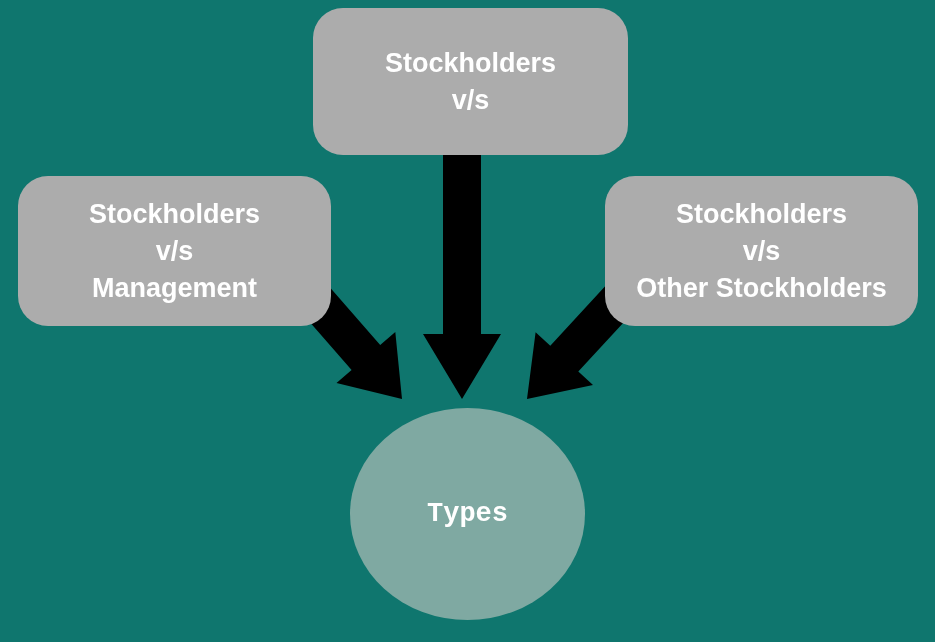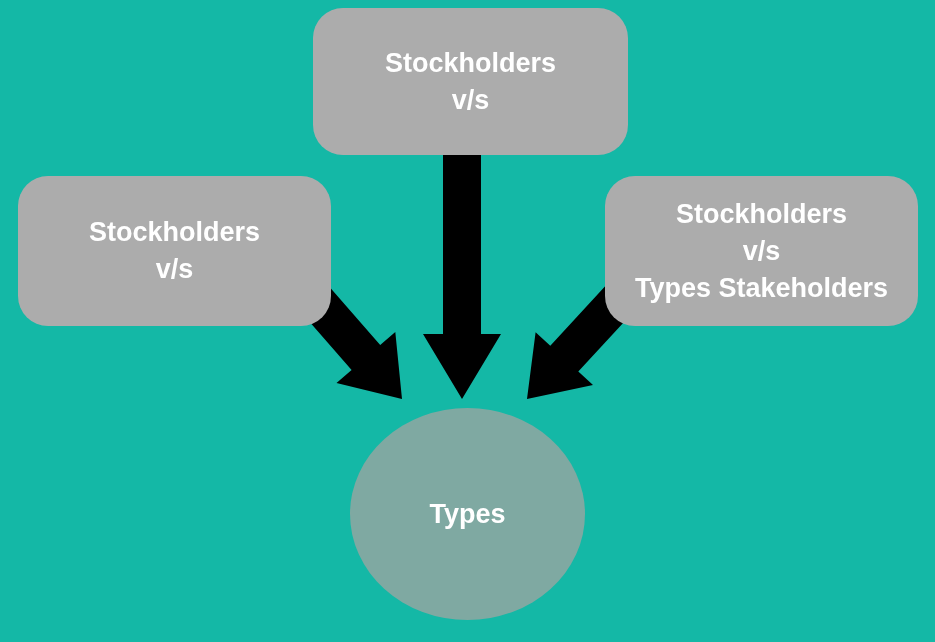--- a/index.html
+++ b/index.html
@@ -4,21 +4,21 @@
 <style>
   * { margin: 0; padding: 0; box-sizing: border-box; }
   html, body { background: #ffffff; }
   body {
     font-family: "Liberation Sans", "DejaVu Sans", sans-serif;
   }
   .canvas {
     position: relative;
     width: 935px;
     height: 642px;
-    background: #14b8a6;
+    background: #0f766e;
     overflow: hidden;
   }
   .arrows-layer {
     position: absolute;
     left: 0;
     top: 0;
     width: 935px;
     height: 642px;
     z-index: 1;
   }
@@ -49,20 +49,21 @@
     width: 235px;
     height: 212px;
     border-radius: 50%;
     background: #7fa9a2;
     display: flex;
     align-items: center;
     justify-content: center;
     color: #ffffff;
     font-weight: 700;
     font-size: 27px;
+    font-family: Liberation Mono, monospace;
   }
 </style>
 </head>
 <body>
 
 <div class="canvas">
 
   <svg class="arrows-layer" viewBox="0 0 935 642" aria-hidden="true">
 
     <polygon fill="#000000" points="285.7,294.5 314.3,269.5 380.2,345.0 395.3,331.9 402,399 336.5,383.1 351.6,370.0"></polygon>
@@ -73,25 +74,26 @@
   </svg>
 
   <div class="node-box box-top" style="background-color: rgb(172, 172, 172);">
     <span class="box-line">Stockholders</span>
     <span class="box-line">v/s</span>
   </div>
 
   <div class="node-box box-left" style="background-color: rgb(172, 172, 172);">
     <span class="box-line">Stockholders</span>
     <span class="box-line">v/s</span>
+    <span class="box-line">Management</span>
   </div>
 
   <div class="node-box box-right" style="background-color: rgb(172, 172, 172);">
     <span class="box-line">Stockholders</span>
     <span class="box-line">v/s</span>
-    <span class="box-line">Types Stakeholders</span>
+    <span class="box-line">Other Stockholders</span>
   </div>
 
   <div class="center-circle" style="background-color: rgb(127, 169, 162);">
     <span>Types</span>
   </div>
 
 </div>
 
 </body></html>

